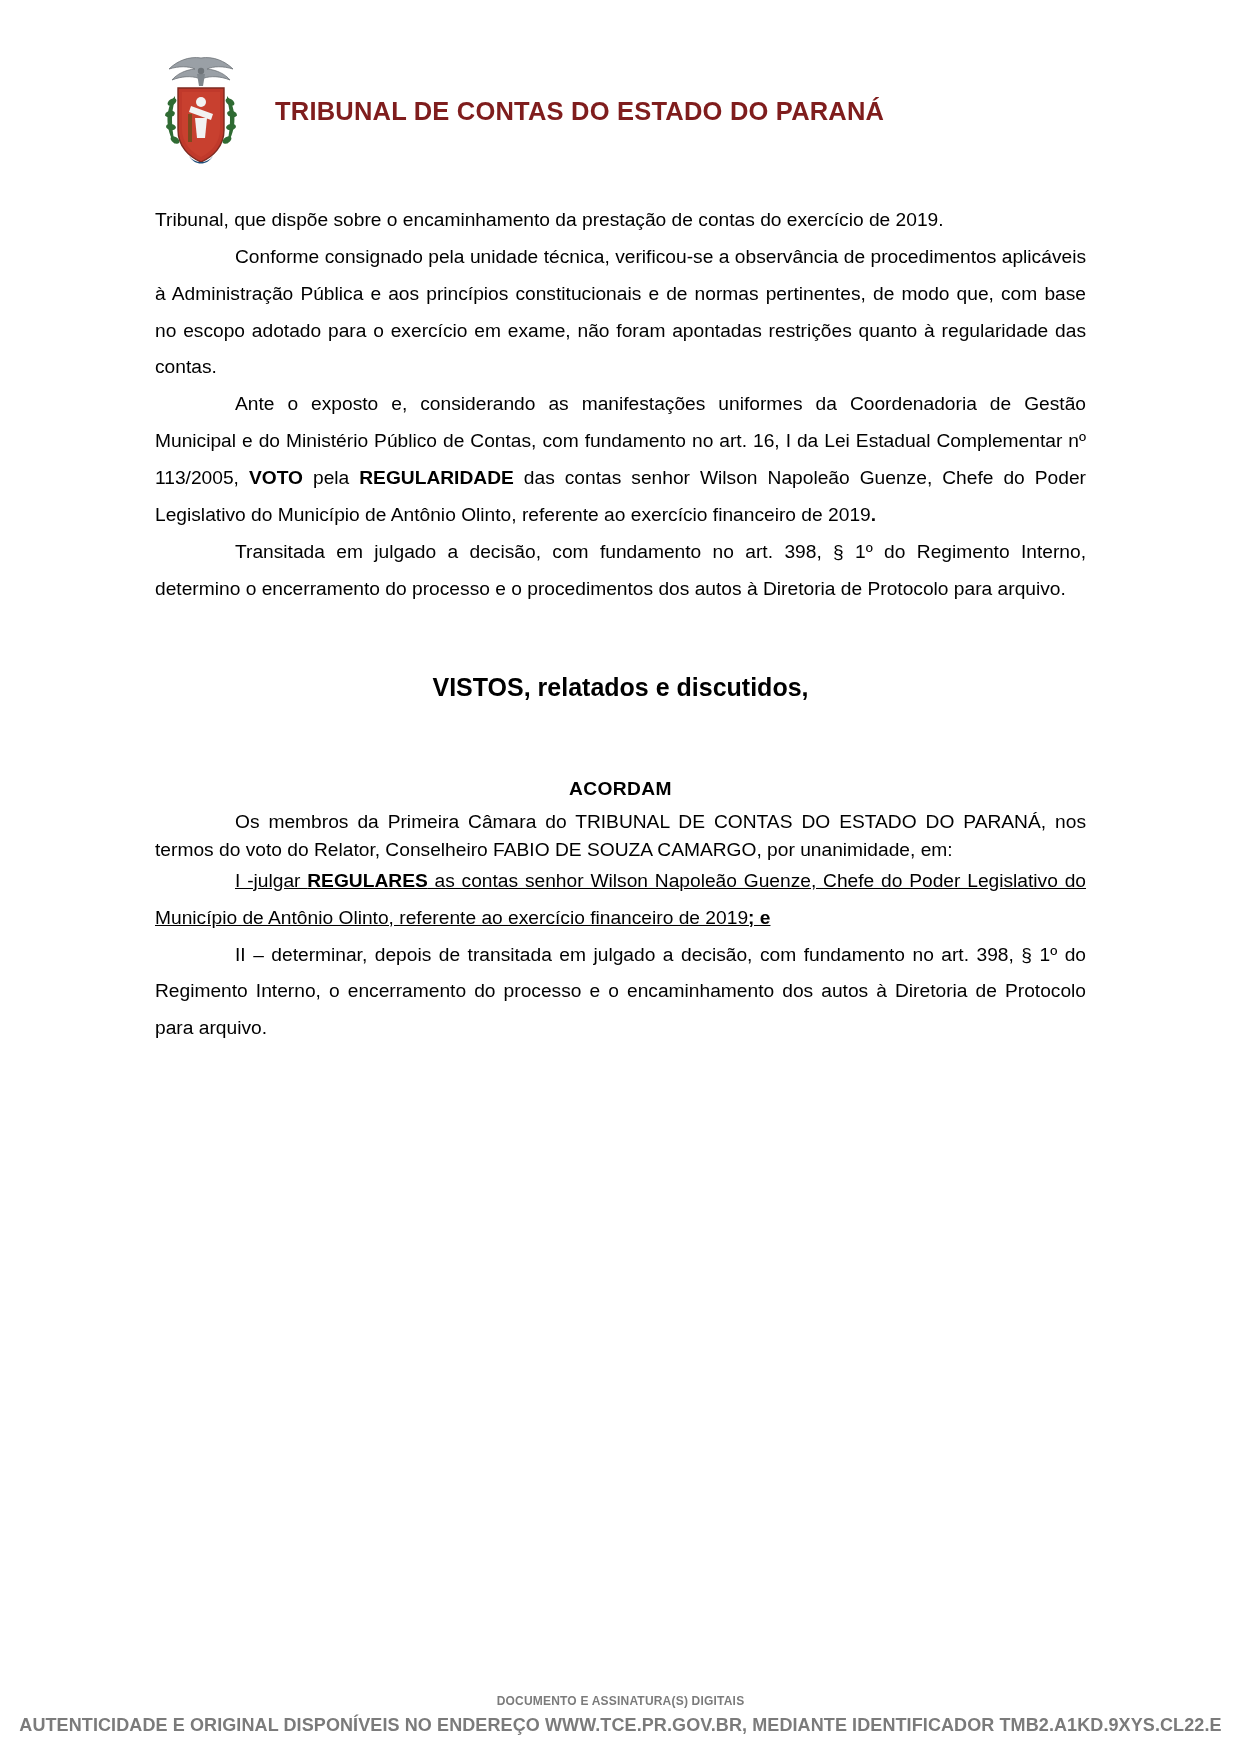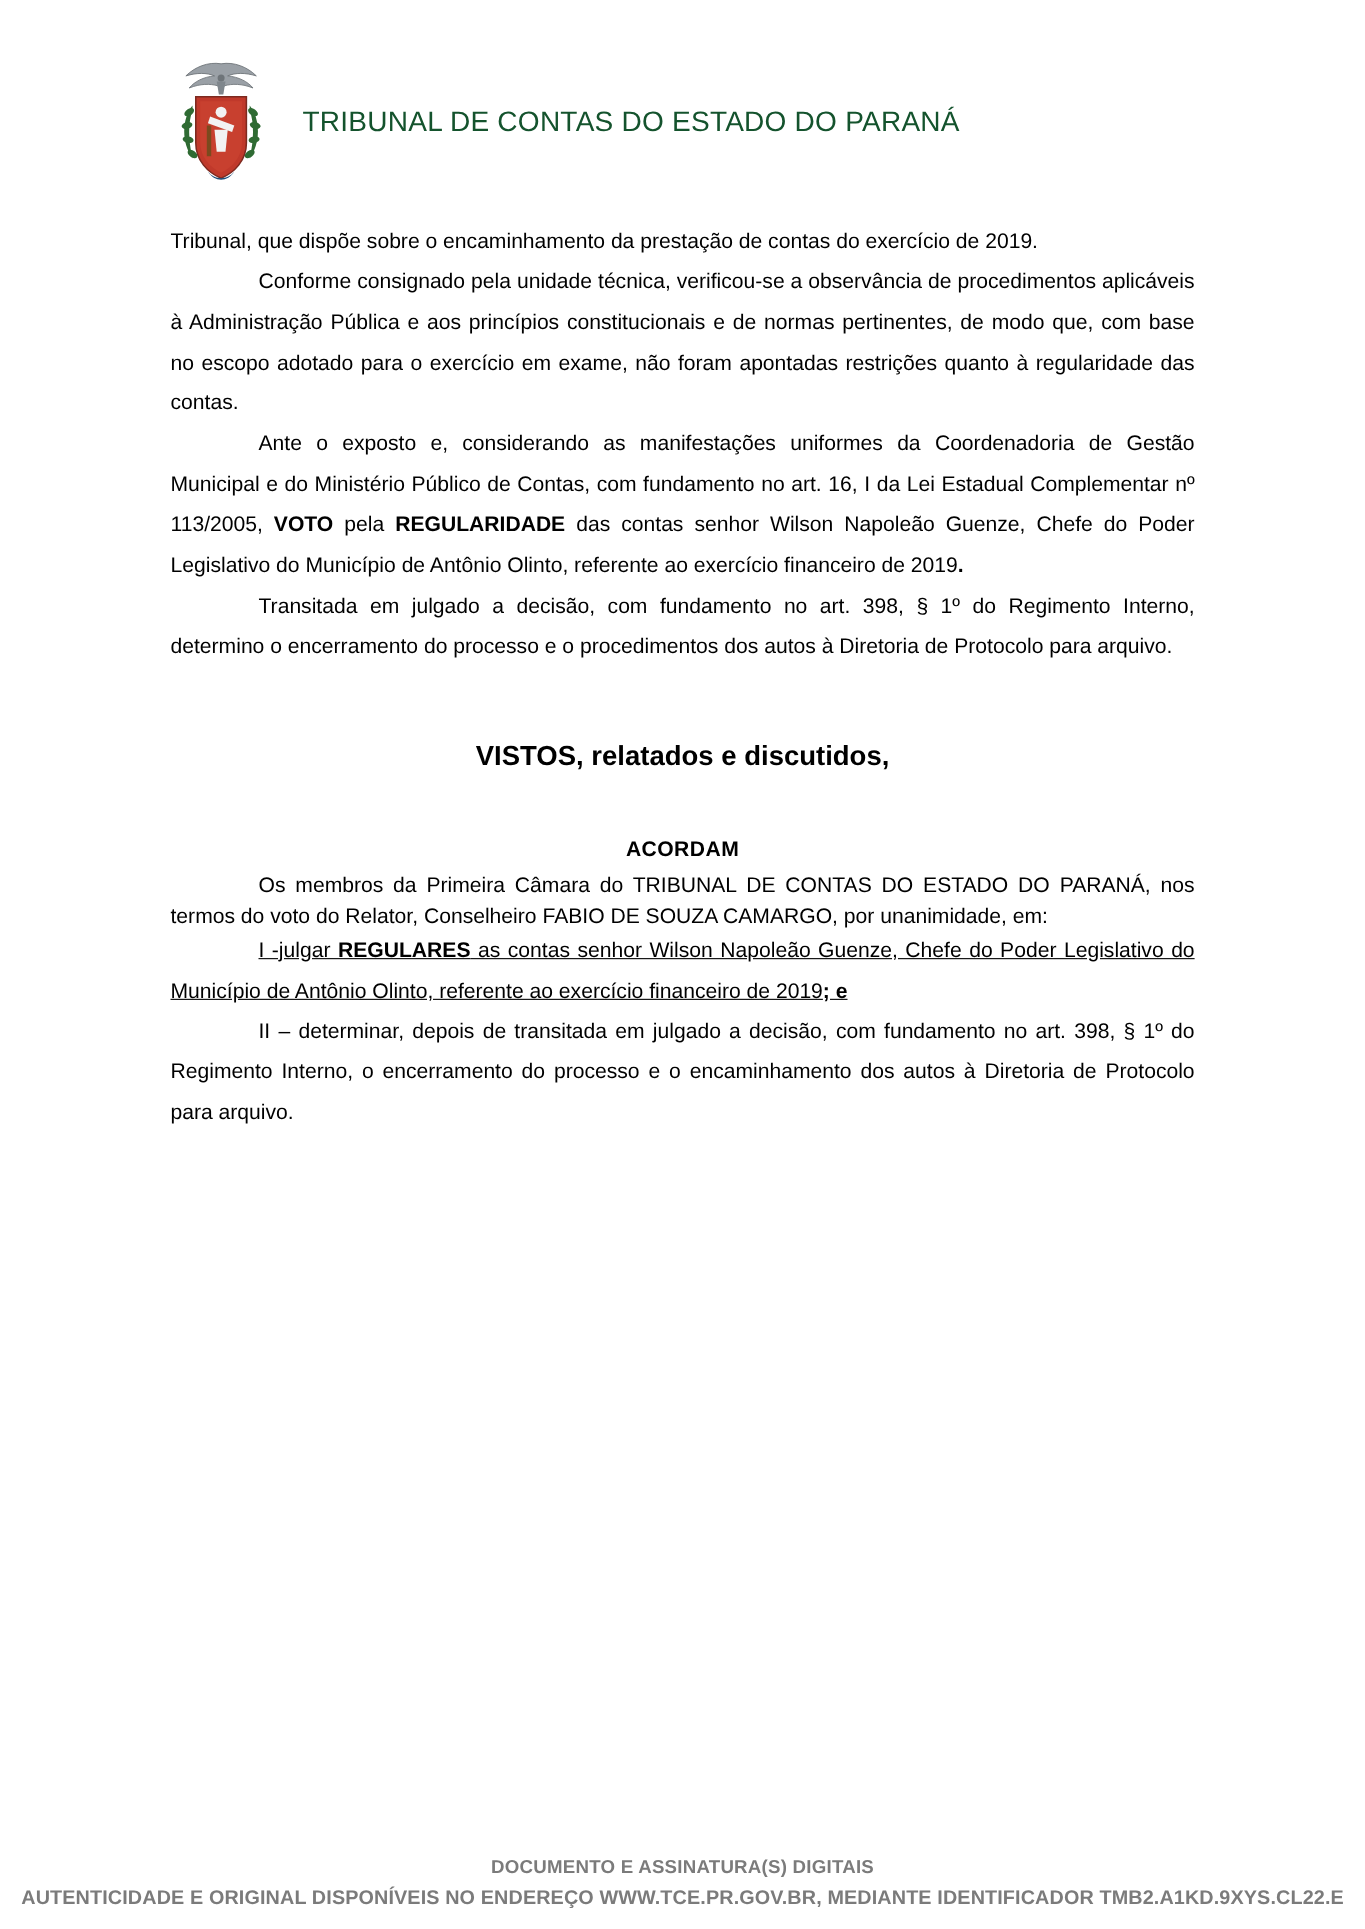--- a/index.html
+++ b/index.html
@@ -33,23 +33,23 @@
   }
   .brasao {
     width: 92px;
     height: 118px;
     flex: 0 0 auto;
     position: relative;
   }
   .brasao svg { display: block; }
   .header-title {
     font-size: 25.5px;
-    font-weight: normal;
+    font-weight: bold;
     letter-spacing: 0.2px;
-    color: #14532d;
+    color: #7f1d1d;
     white-space: nowrap;
   }
 
   
   .content {
     margin-top: 18px;
     font-size: 19.2px;
     line-height: 1.92;
     text-align: justify;
     color: #000;
@@ -60,21 +60,21 @@
     text-justify: inter-word;
   }
   p.indent { text-indent: 80px; }
   .block-vistos {
     margin-top: 56px;
     text-align: center;
     font-weight: bold;
     font-size: 25px;
   }
   .block-acordam {
-    margin-top: 44px;
+    margin-top: 60px;
     text-align: center;
     font-weight: bold;
     font-size: 19.2px;
     letter-spacing: 0.4px;
   }
   .tight {
     line-height: 1.42;
     margin-top: 52px;
   }
   .after-tight { margin-top: 38px; text-decoration: underline; }
@@ -85,21 +85,21 @@
   .footer {
     position: absolute;
     left: 0;
     right: 0;
     bottom: 18px;
     text-align: center;
     color: #7b7b7b;
     font-weight: bold;
   }
   .footer .line1 {
-    font-size: 17px;
+    font-size: 12px;
     letter-spacing: 0.2px;
     margin-bottom: 7px;
   }
   .footer .line2 {
     font-size: 18px;
     letter-spacing: 0.1px;
   }
 </style>
 </head>
 <body>

